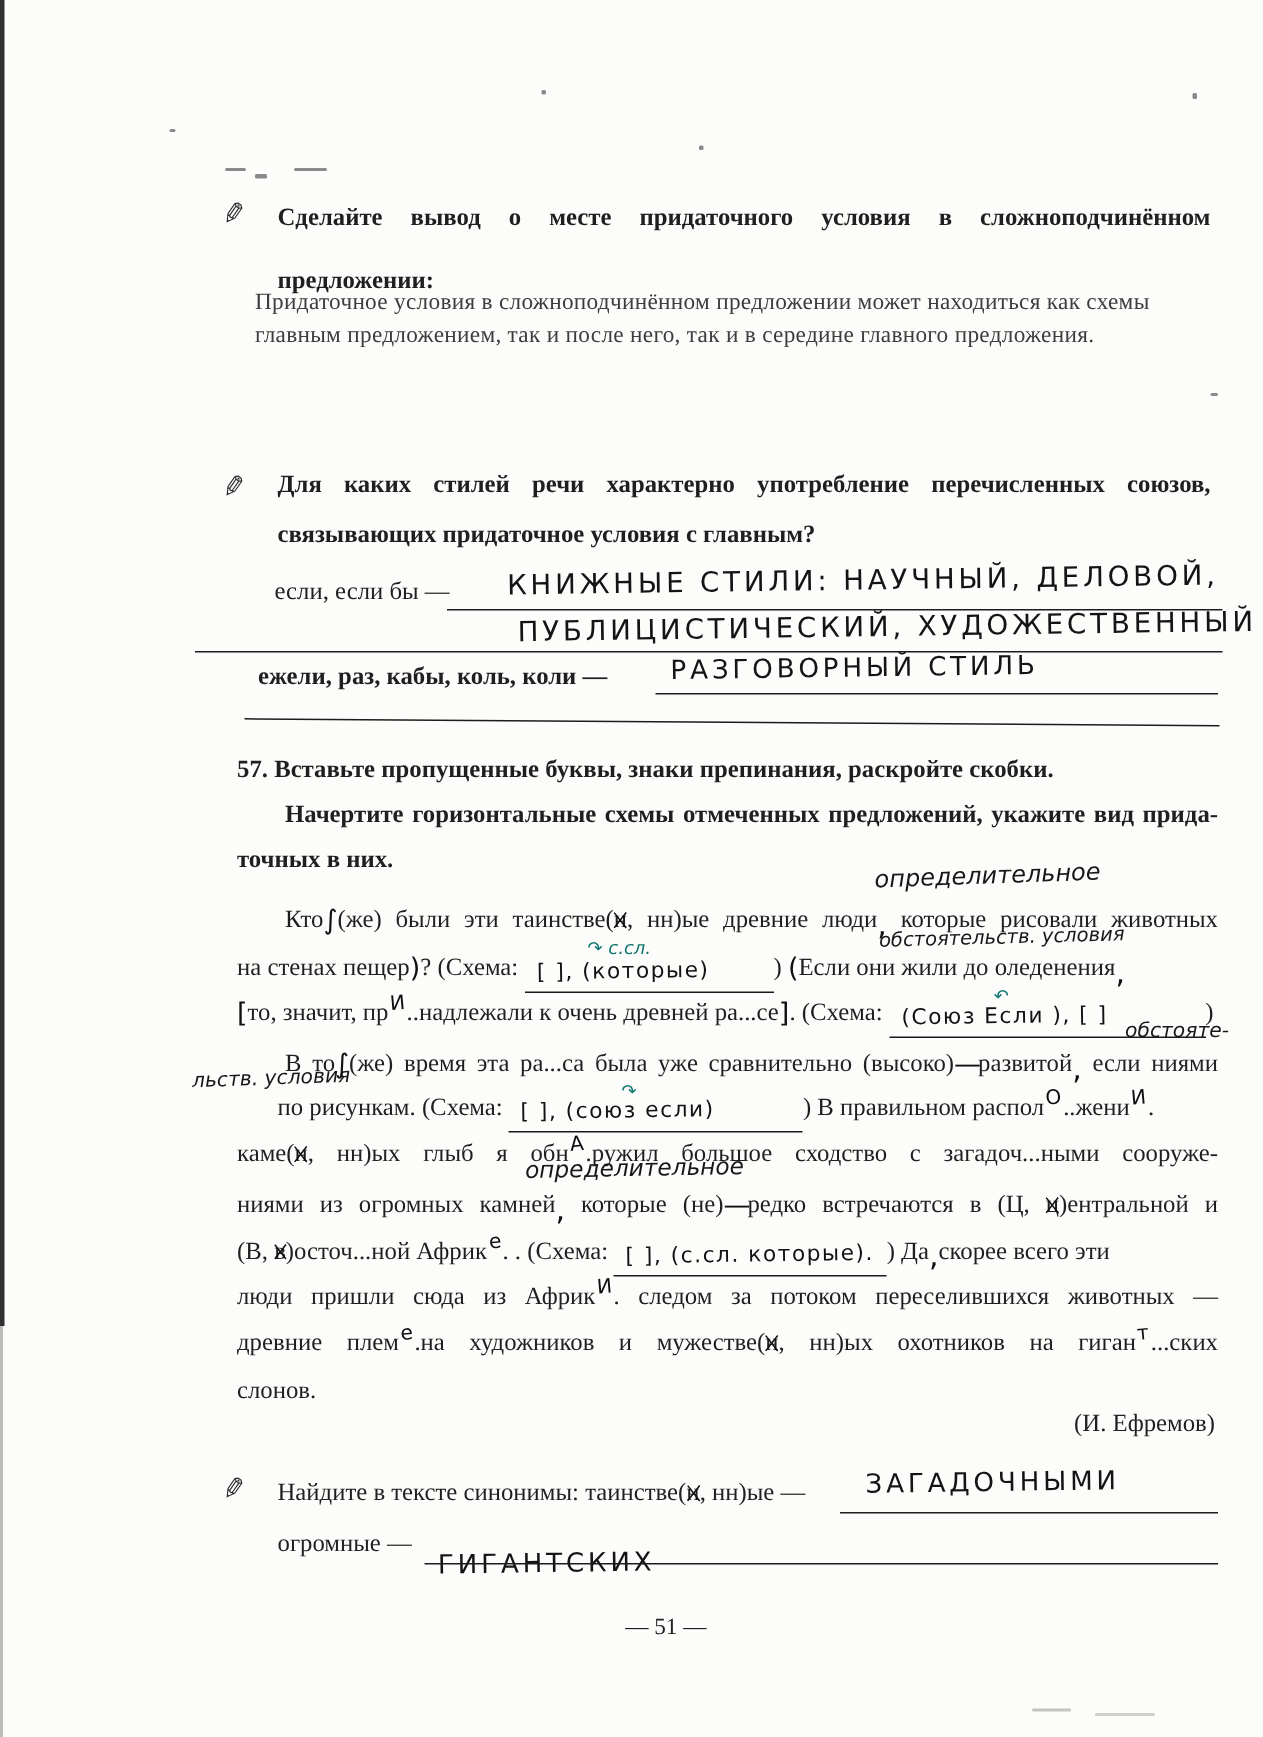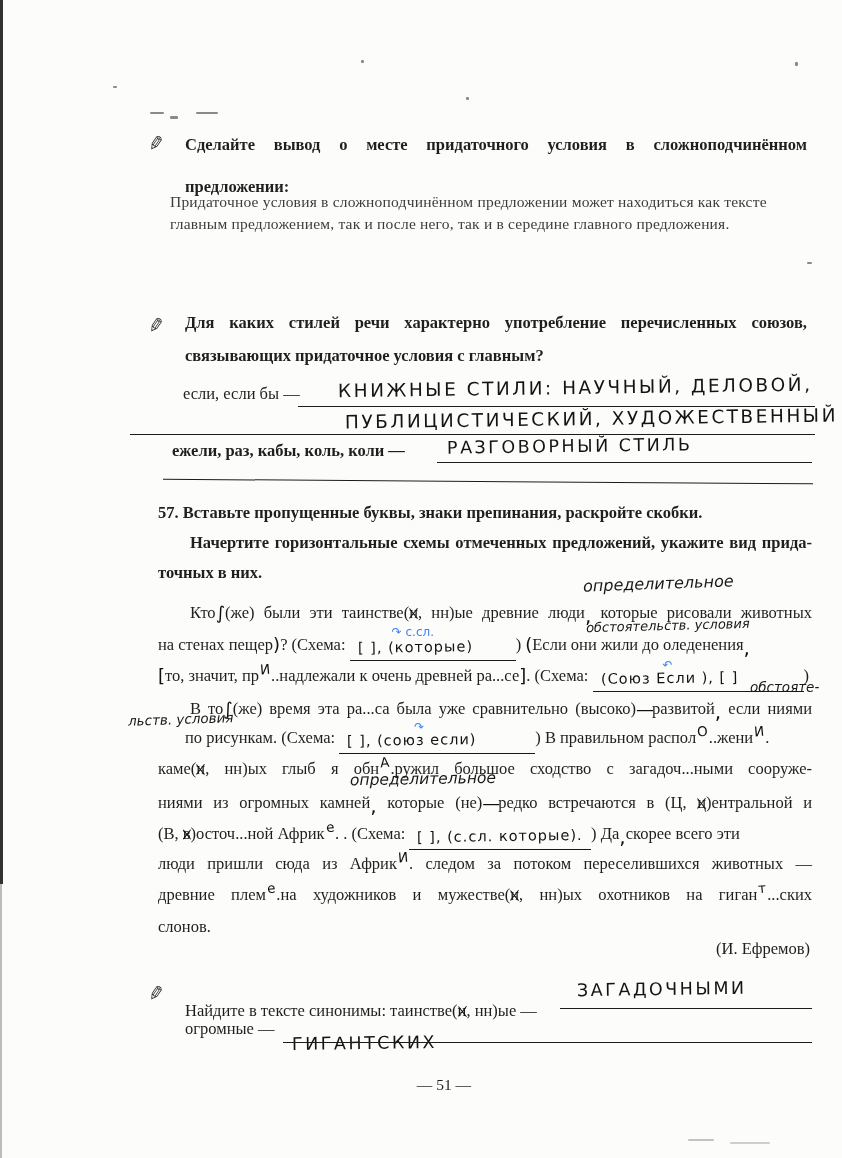--- a/index.html
+++ b/index.html
@@ -25,21 +25,21 @@
   .xed{position:relative;display:inline-block;}
   .xed::before,.xed::after{content:"";position:absolute;left:-2px;right:-2px;top:52%;
        border-top:1.4px solid #0d0d0d;}
   .xed::before{transform:rotate(52deg);}
   .xed::after{transform:rotate(-52deg);}
   .blank{display:inline-block;border-bottom:1.6px solid #191919;position:relative;
          padding:0 8px 2px 8px;vertical-align:-2px;}
   .schema-text{font-family:"DejaVu Sans",sans-serif;font-size:14.5px;letter-spacing:1px;color:#121212;
          display:inline-block;transform:rotate(-0.8deg);white-space:nowrap;}
   .schema-label{position:absolute;top:-15px;left:42px;font-size:12px;white-space:nowrap;
-         font-family:"DejaVu Sans",sans-serif;color:#3b82f6;}
+         font-family:"DejaVu Sans",sans-serif;font-style:italic;color:#0f766e;}
   .rule{position:absolute;border-top:1.6px solid #1c1c1c;height:0;}
   .scan-edge{position:absolute;left:0;top:0;width:3px;height:884px;background:#141414;opacity:.88;}
   .scan-edge2{position:absolute;left:0;top:884px;width:2px;height:274px;background:#444;opacity:.35;}
   .speck{position:absolute;background:#8a8a8a;border-radius:1px;}
 </style>
 </head>
 <body>
 
 <div class="page">
 
@@ -52,21 +52,21 @@
   <div class="speck" style="left:361px;top:60px;width:3px;height:3px;"></div>
   <div class="speck" style="left:466px;top:97px;width:3px;height:3px;"></div>
   <div class="speck" style="left:795px;top:62px;width:3px;height:4px;"></div>
   <div class="speck" style="left:807px;top:262px;width:5px;height:2px;"></div>
   <div class="speck" style="left:688px;top:1139px;width:26px;height:2px;opacity:.5;"></div>
   <div class="speck" style="left:730px;top:1142px;width:40px;height:2px;opacity:.4;"></div>
 
   <div class="abs" style="left:148px;top:132px;"><span class="pencil">✎</span></div>
   <div class="abs line just bold" style="left:185px;top:134px;width:622px;">Сделайте вывод о месте придаточного условия в сложноподчинённом</div>
   <div class="abs line bold" style="left:185px;top:176px;">предложении:</div>
-  <div class="abs typed" style="left:170px;top:193px;">Придаточное условия в сложноподчинённом предложении может находиться как тексте</div>
+  <div class="abs typed" style="left:170px;top:193px;">Придаточное условия в сложноподчинённом предложении может находиться как схемы</div>
   <div class="abs typed" style="left:170px;top:215px;">главным предложением, так и после него, так и в середине главного предложения.</div>
 
   <div class="abs" style="left:148px;top:314px;"><span class="pencil">✎</span></div>
   <div class="abs line just bold" style="left:185px;top:312px;width:622px;">Для каких стилей речи характерно употребление перечисленных союзов,</div>
   <div class="abs line bold" style="left:185px;top:345px;">связывающих придаточное условия с главным?</div>
 
   <div class="abs line" style="left:183px;top:383px;">если, если бы —</div>
   <div class="abs" style="left:338px;top:377px;"><span class="hw-big">КНИЖНЫЕ СТИЛИ: НАУЧНЫЙ, ДЕЛОВОЙ,</span></div>
   <div class="rule" style="left:298px;top:406px;width:517px;"></div>
 
@@ -109,21 +109,21 @@
 
   <div class="abs line just" style="left:158px;top:853px;width:654px;"><span>люди пришли сюда из Африк</span><span class="ins">И</span><span>. следом за потоком переселившихся животных  —</span></div>
 
   <div class="abs line just" style="left:158px;top:884px;width:654px;"><span>древние плем</span><span class="ins">е</span><span>.на художников и мужестве(</span><span class="xed">н</span><span>, нн)ых охотников на гиган</span><span class="ins">т</span><span>...ских</span></div>
 
   <div class="abs line" style="left:158px;top:916px;">слонов.</div>
 
   <div class="abs line" style="left:560px;top:938px;width:250px;text-align:right;">(И. Ефремов)</div>
 
   <div class="abs" style="left:148px;top:982px;"><span class="pencil">✎</span></div>
-  <div class="abs line" style="left:185px;top:984px;margin-top:16px;"><span>Найдите в тексте синонимы: таинстве(</span><span class="xed">н</span><span>, нн)ые —</span></div>
+  <div class="abs line" style="left:185px;top:984px;"><span>Найдите в тексте синонимы: таинстве(</span><span class="xed">н</span><span>, нн)ые —</span></div>
   <div class="abs" style="left:577px;top:979px;"><span class="hw-big" style="font-size:17.5px;">ЗАГАДОЧНЫМИ</span></div>
   <div class="rule" style="left:560px;top:1008px;width:252px;"></div>
 
   <div class="abs line" style="left:185px;top:1018px;">огромные —</div>
   <div class="abs" style="left:292px;top:1013px;margin-top:20px;"><span class="hw-big" style="font-size:17.5px;">ГИГАНТСКИХ</span></div>
   <div class="rule" style="left:283px;top:1042px;width:529px;"></div>
 
   <div class="abs line" style="left:371px;top:1074px;width:100px;text-align:right;font-size:15.5px;">— 51 —</div>
 
 </div>

